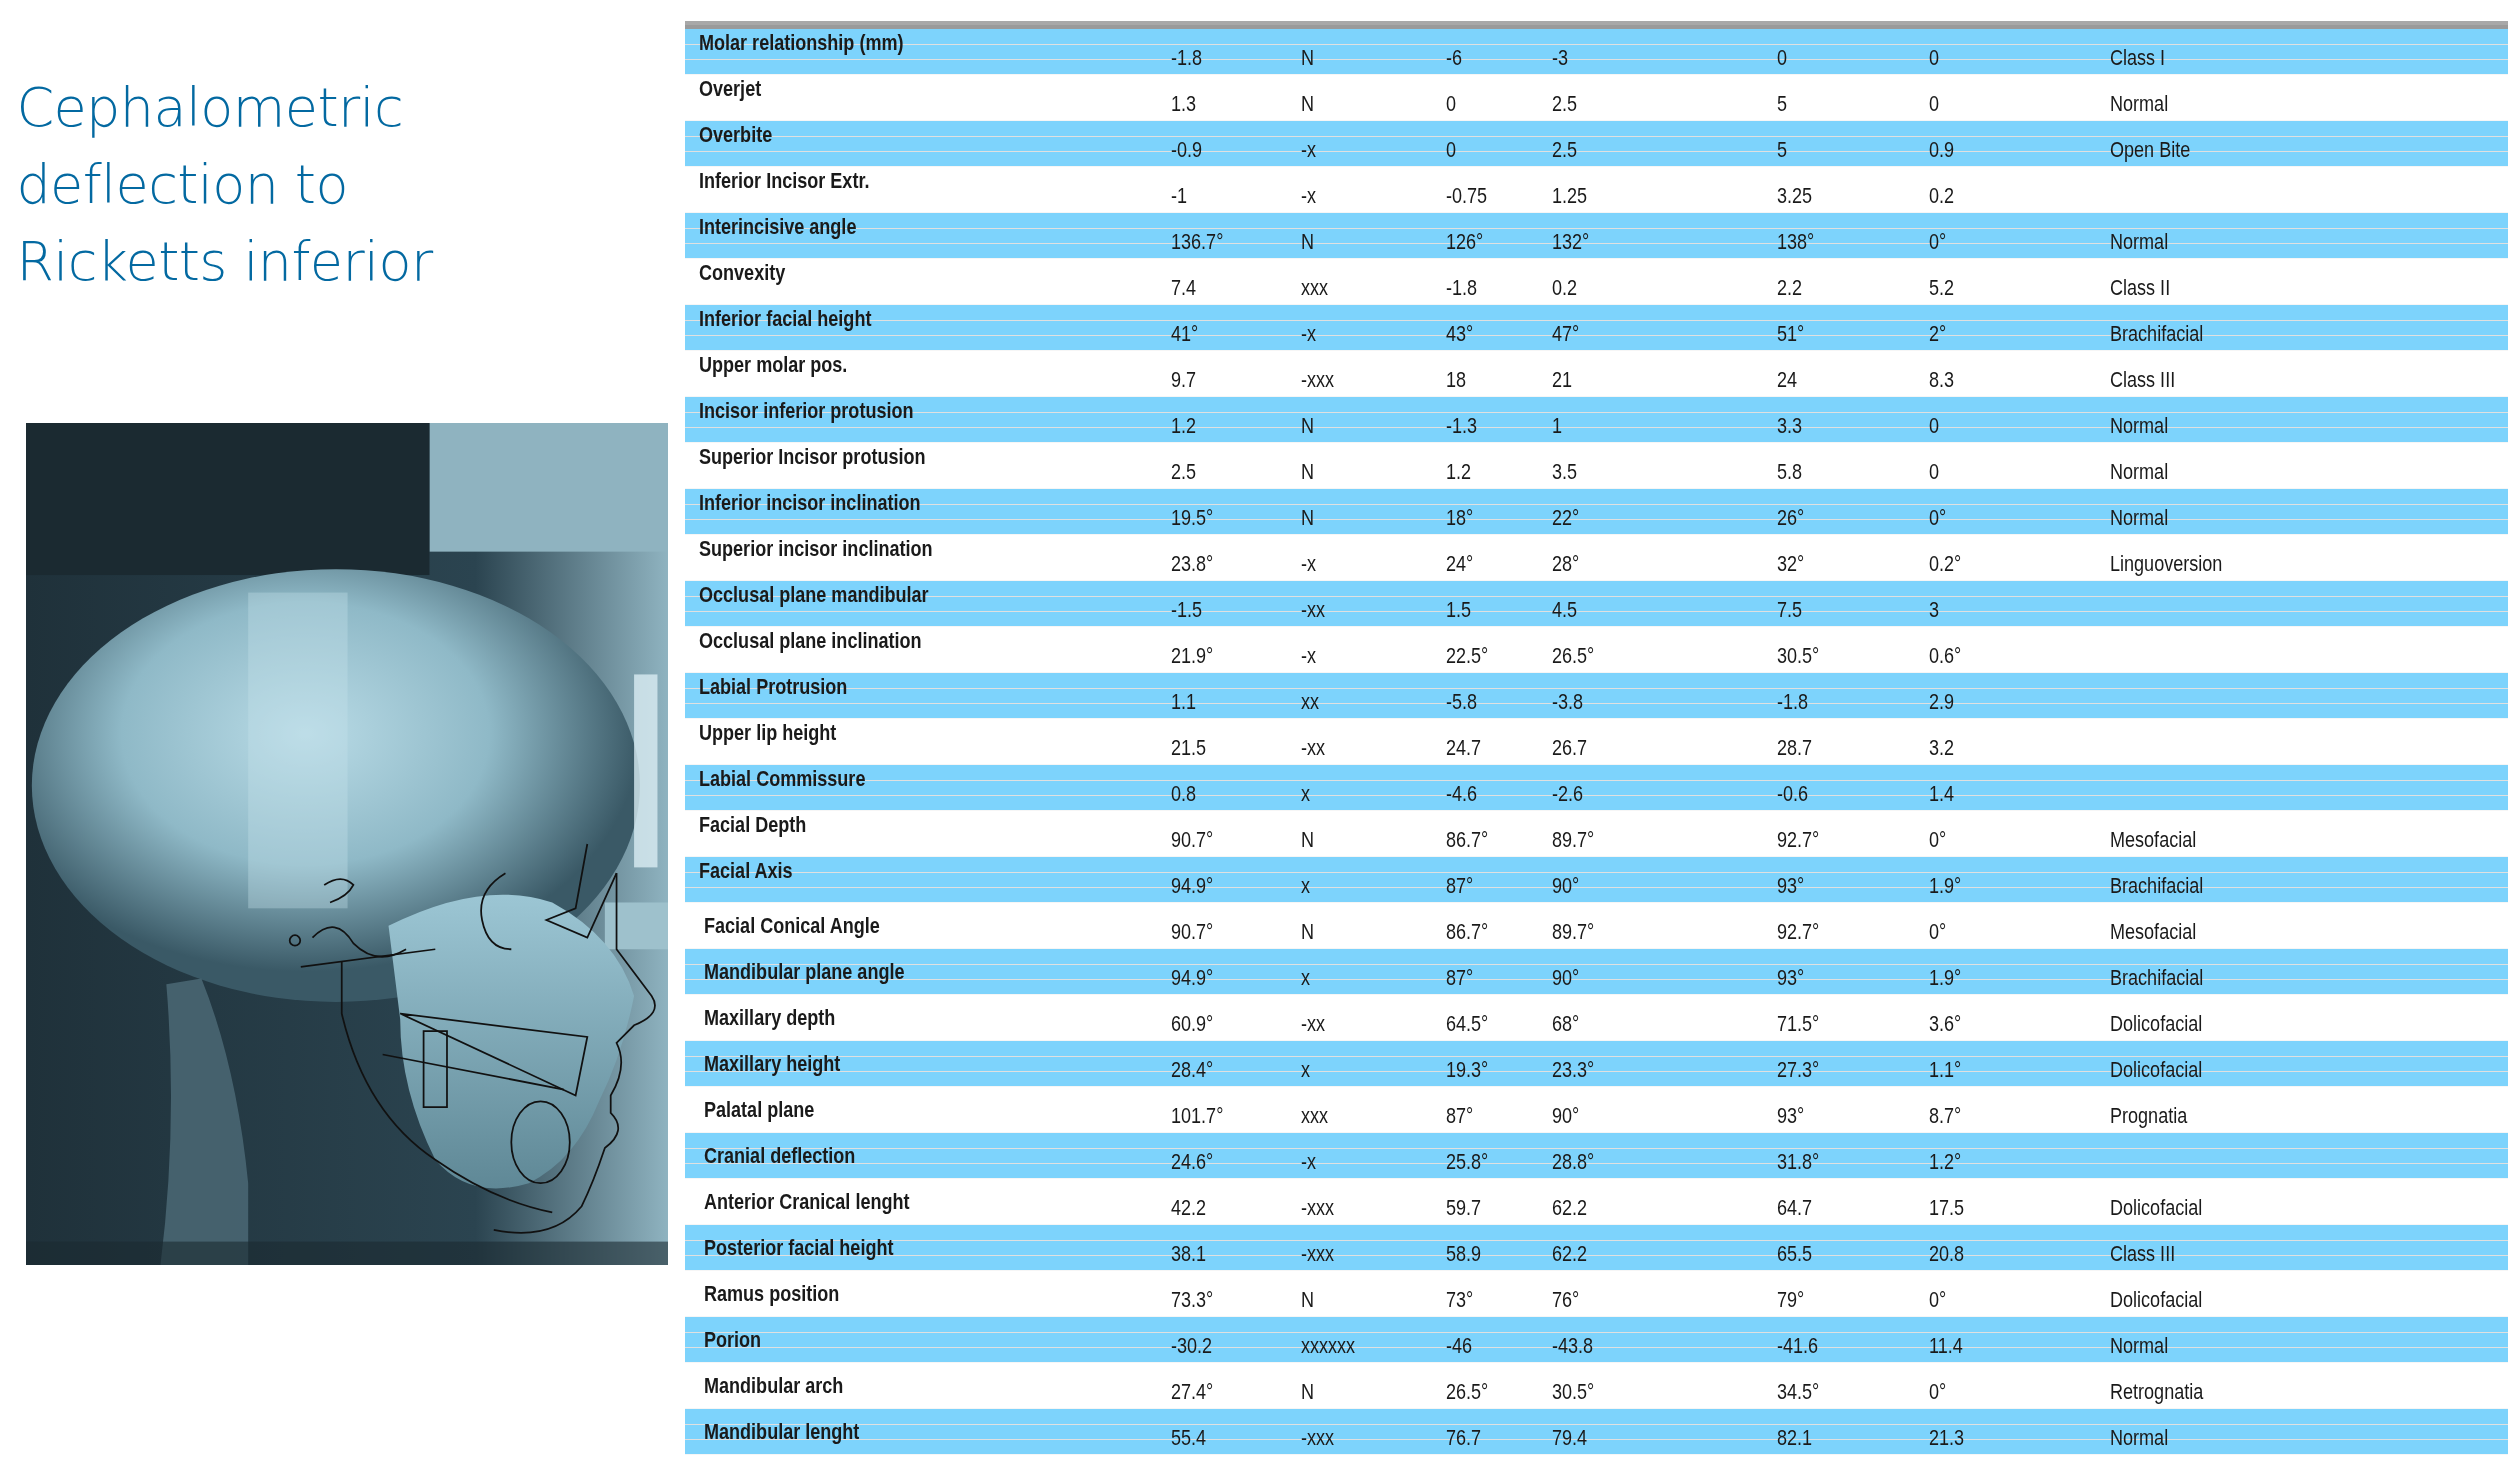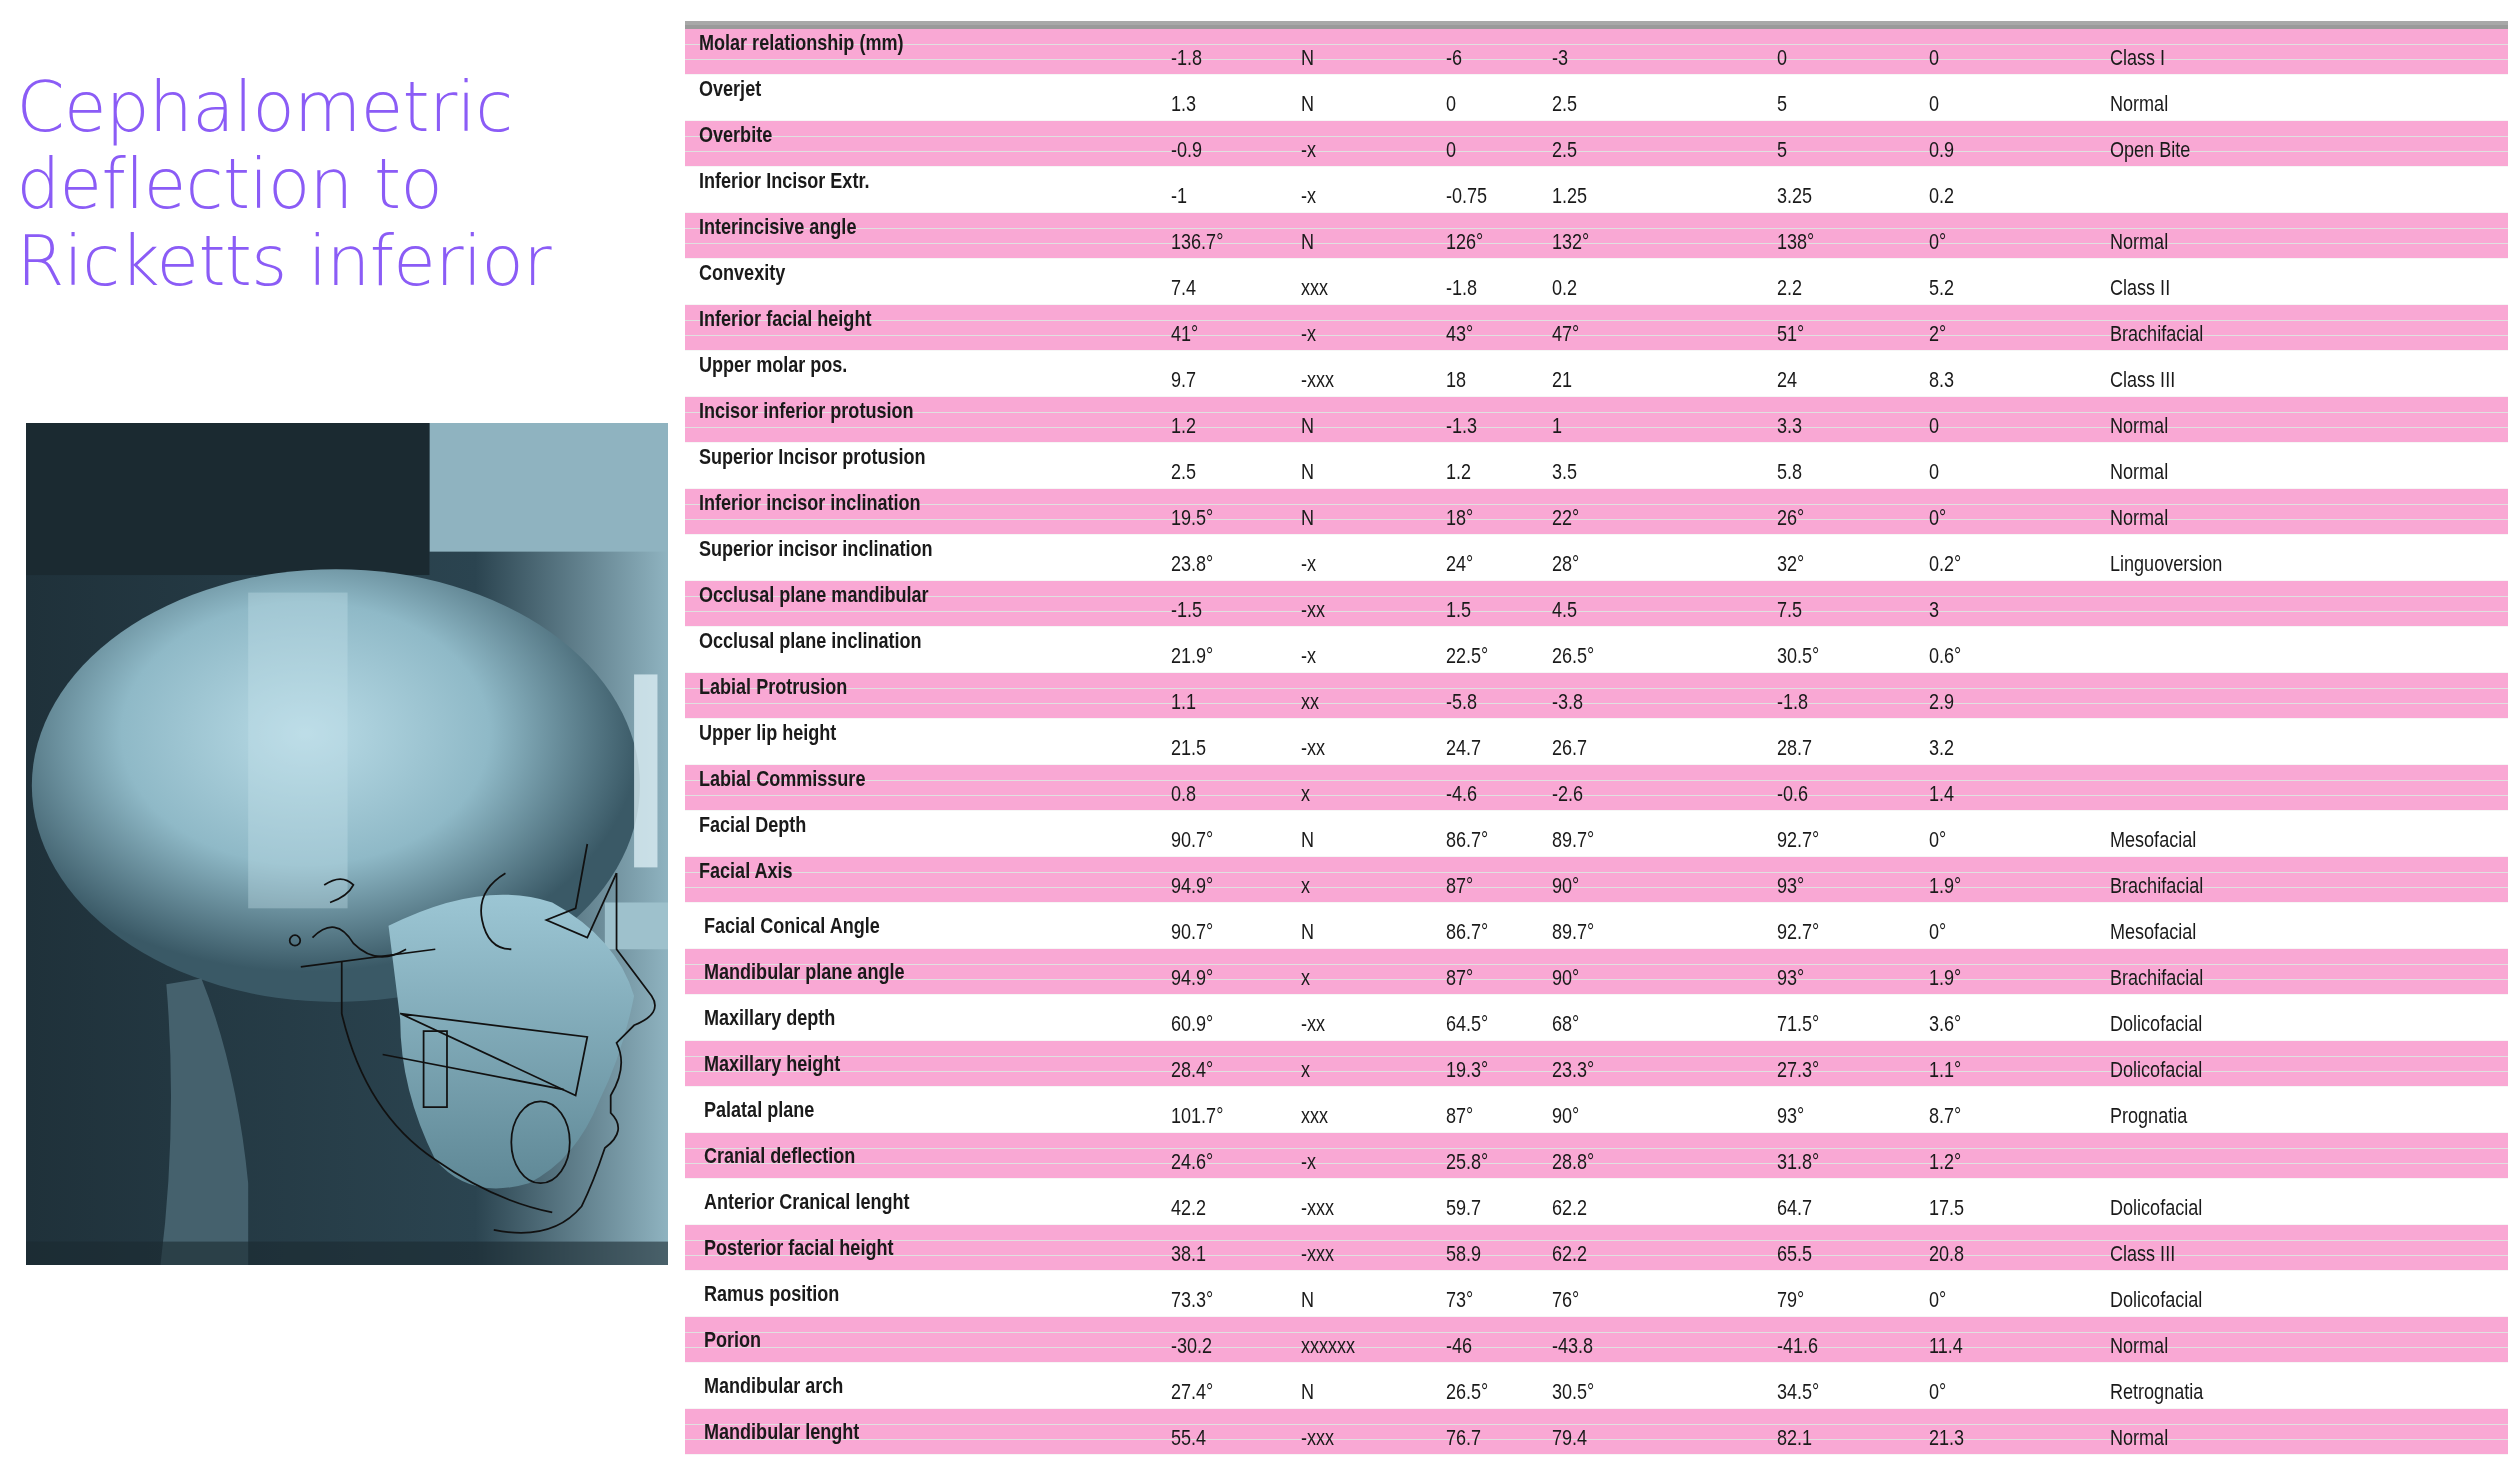--- a/index.html
+++ b/index.html
@@ -1,32 +1,32 @@
 <!DOCTYPE html>
 <html style="font-size:9.4px"><head>
 <meta charset="utf-8">
 <style>
   html, body { margin:0; padding:0; background:#ffffff; }
   body { width:2512px; height:1469px; position:relative; overflow:hidden;
          font-family:"Liberation Sans", sans-serif; color:#111; }
   .title { position:absolute; left:16.4px; top:69px; width:655px;
            font-family:"DejaVu Sans", sans-serif; font-weight:300;
-           font-size:69px; line-height:77px; color:#8b5cf6; letter-spacing:-0.6px; }
+           font-size:54px; line-height:77px; color:#0369a1; letter-spacing:-0.6px; }
   .title span { display:block; }
   .xray { position:absolute; left:26px; top:423px; width:642px; height:842px;
           overflow:hidden; background:#243640; }
   .xray svg { width:100%; height:100%; display:block; }
   .table { position:absolute; left:685px; top:21px; width:1823px; }
   .rule-top { height:3.5px; background:#a8a8a8; }
   .hdr { position:relative; height:39px; }
   .hdr div { position:absolute; top:3.5px; font-size:22px; font-weight:bold;
              transform:scaleX(0.82); transform-origin:left top; color:#222; }
   .rule-hdr { height:4.1px; background:#9a9a9a; }
   .row { position:relative; height:45px; border-bottom:0.6px solid #f6f6f6; }
-  .row.alt { background:#f9a8d4; }
+  .row.alt { background:#7dd3fc; }
   .row .line1, .row .line2 { position:absolute; left:0; right:0; height:1.2px; background:#e0e0e0; }
   .row:not(.alt) .line1, .row:not(.alt) .line2 { background:transparent; }
   .row .line1 { top:15px; } .row .line2 { top:30px; }
   .cell { position:absolute; font-size:22px; white-space:nowrap;
           transform:scaleX(0.82); transform-origin:left top; color:#1a1a1a; }
   .name { left:14px; top:1.2px; font-weight:bold; }
   .name.low { top:10.5px; left:18.7px; }
   .num { top:16.4px; }
   .c-val { left:486px; } .c-dev { left:616px; } .c-min { left:761px; }
   .c-mean { left:867px; } .c-max { left:1092px; } .c-diff { left:1244px; }

